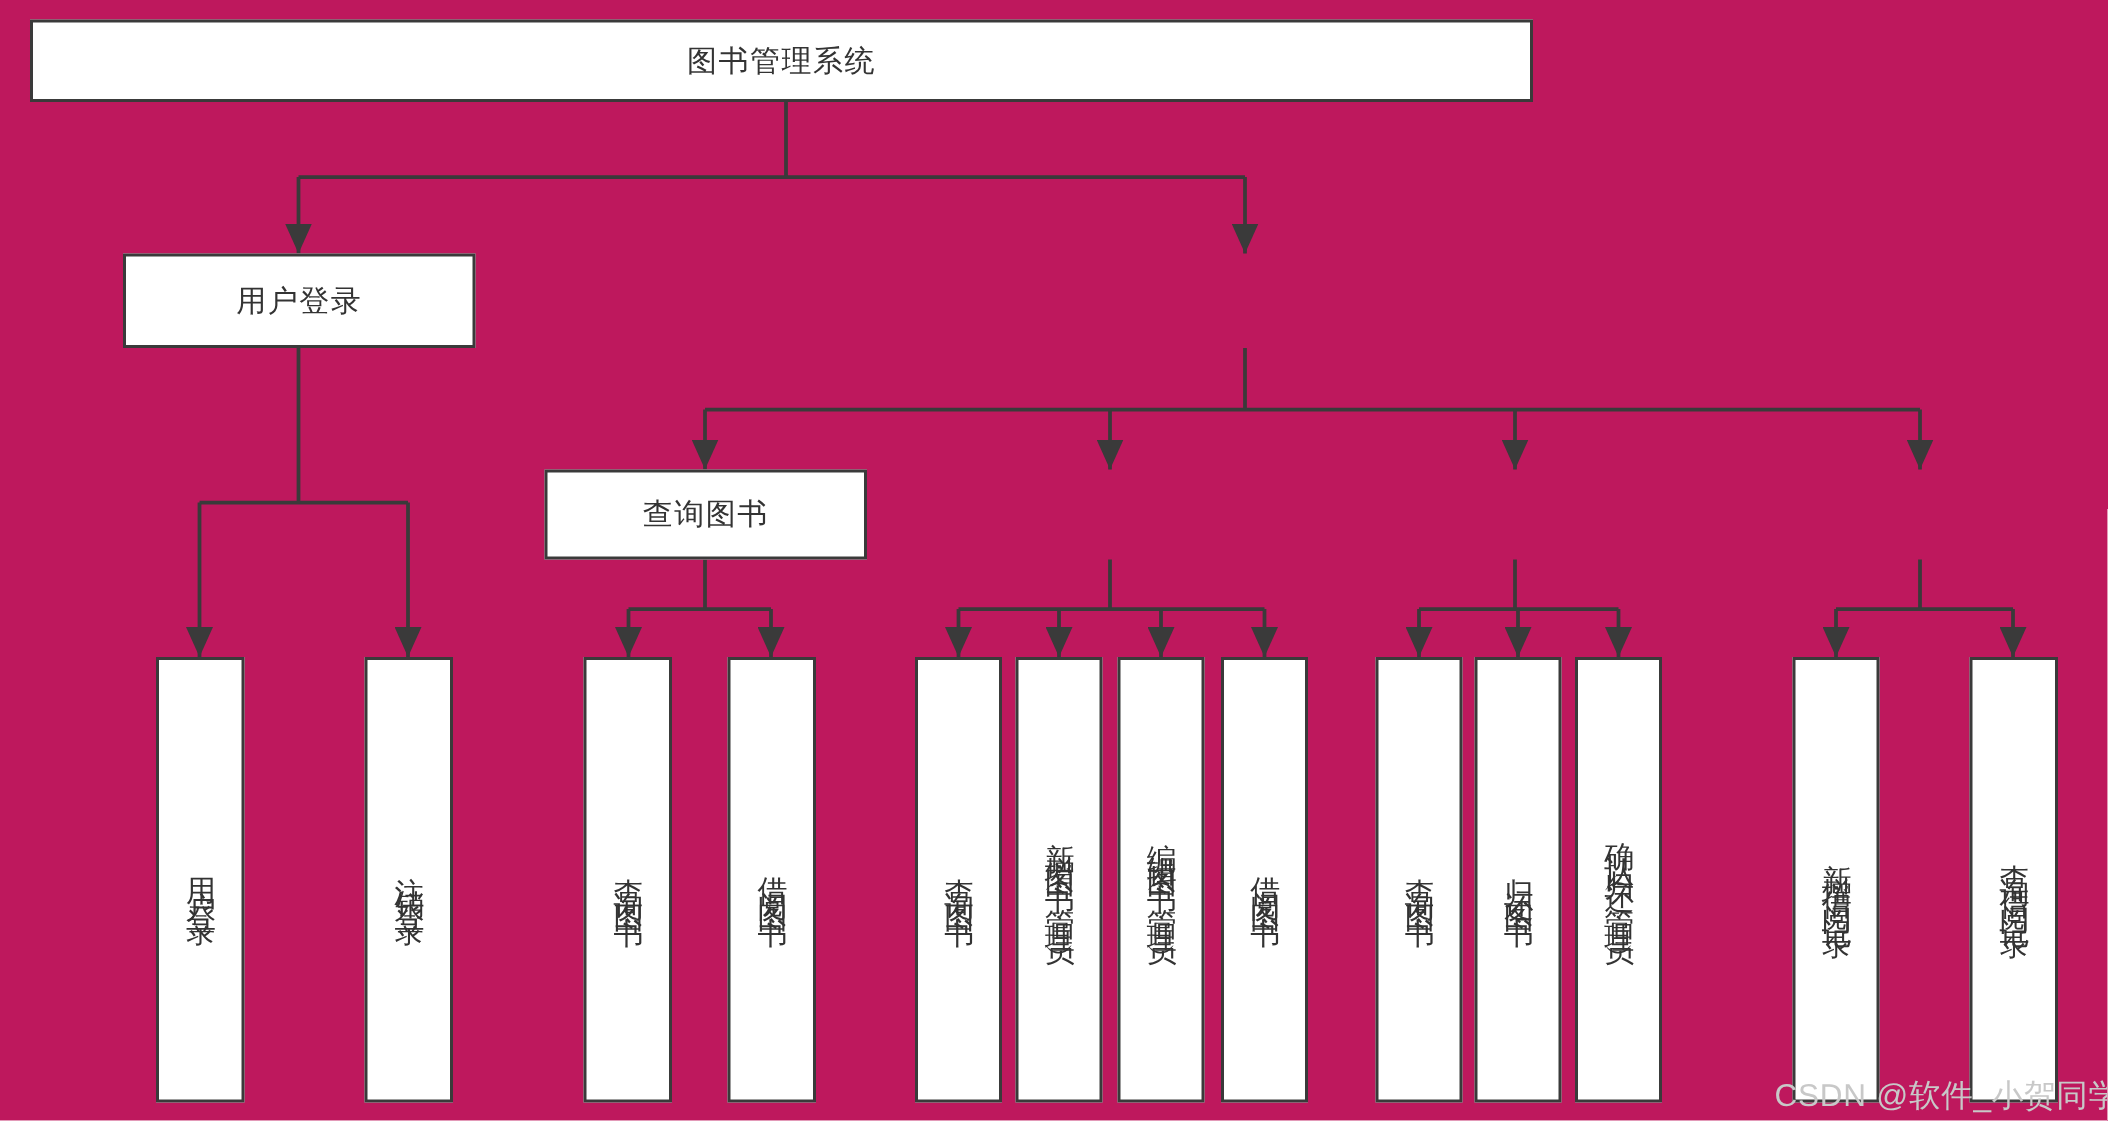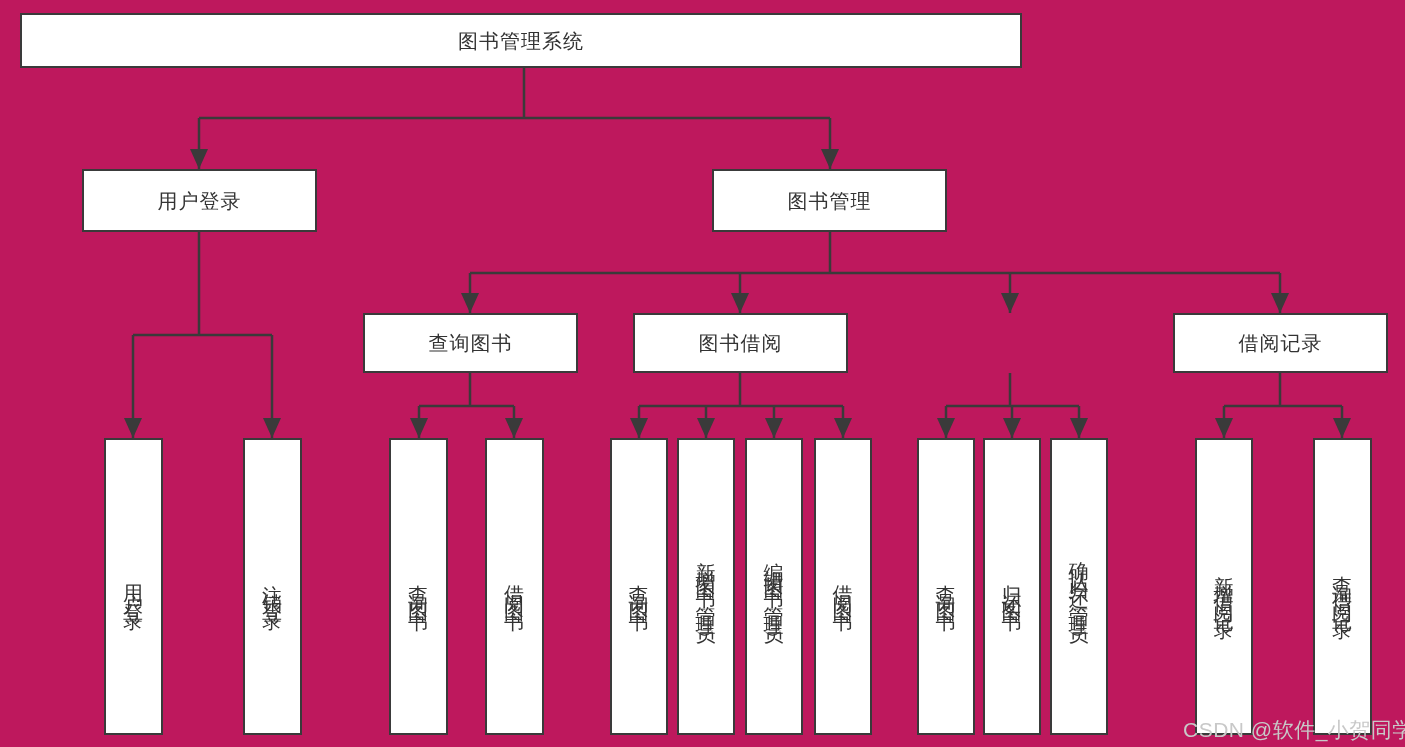--- a/index.html
+++ b/index.html
@@ -99,25 +99,22 @@
     <path class="connector" marker-end="url(#arrow)" d="M946 406 V438"></path>
     <path class="connector" marker-end="url(#arrow)" d="M1012 406 V438"></path>
     <path class="connector" marker-end="url(#arrow)" d="M1079 406 V438"></path>
     <path class="connector" marker-end="url(#arrow)" d="M1224 406 V438"></path>
     <path class="connector" marker-end="url(#arrow)" d="M1342 406 V438"></path>
   </svg>
 
   <div class="node hbox" style="left:20px; top:13px; width:1002px; height:55px;">图书管理系统</div>
 
   <div class="node hbox" style="left:82px; top:169px; width:235px; height:63px;">用户登录</div>
-  <div class="node hbox" style="left:712px; top:169px; width:235px; height:63px;">图书管理</div>
 
   <div class="node hbox" style="left:363px; top:313px; width:215px; height:60px;">查询图书</div>
-  <div class="node hbox" style="left:633px; top:313px; width:215px; height:60px;">图书借阅</div>
-  <div class="node hbox" style="left:1173px; top:313px; width:215px; height:60px;">借阅记录</div>
 
   <div class="node vbox" style="left:104px; top:438px; width:59px; height:297px;">用户登录</div>
   <div class="node vbox" style="left:243px; top:438px; width:59px; height:297px;">注销登录</div>
 
   <div class="node vbox" style="left:389px; top:438px; width:59px; height:297px;">查询图书</div>
   <div class="node vbox" style="left:485px; top:438px; width:59px; height:297px;">借阅图书</div>
 
   <div class="node vbox" style="left:610px; top:438px; width:58px; height:297px;">查询图书</div>
   <div class="node vbox" style="left:677px; top:438px; width:58px; height:297px;">新增图书（管理员）</div>
   <div class="node vbox" style="left:745px; top:438px; width:58px; height:297px;">编辑图书（管理员）</div>

